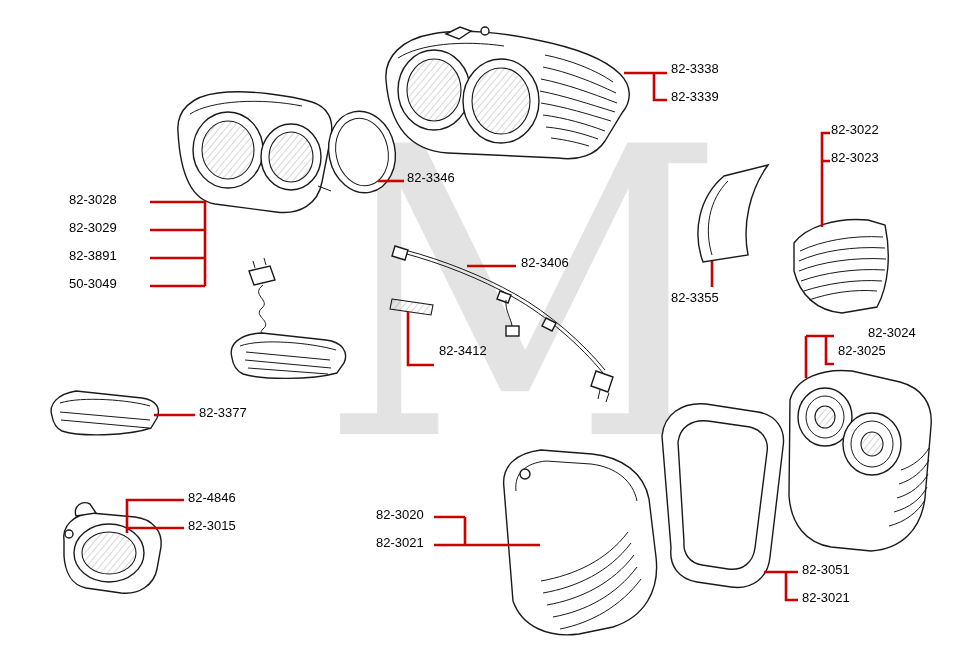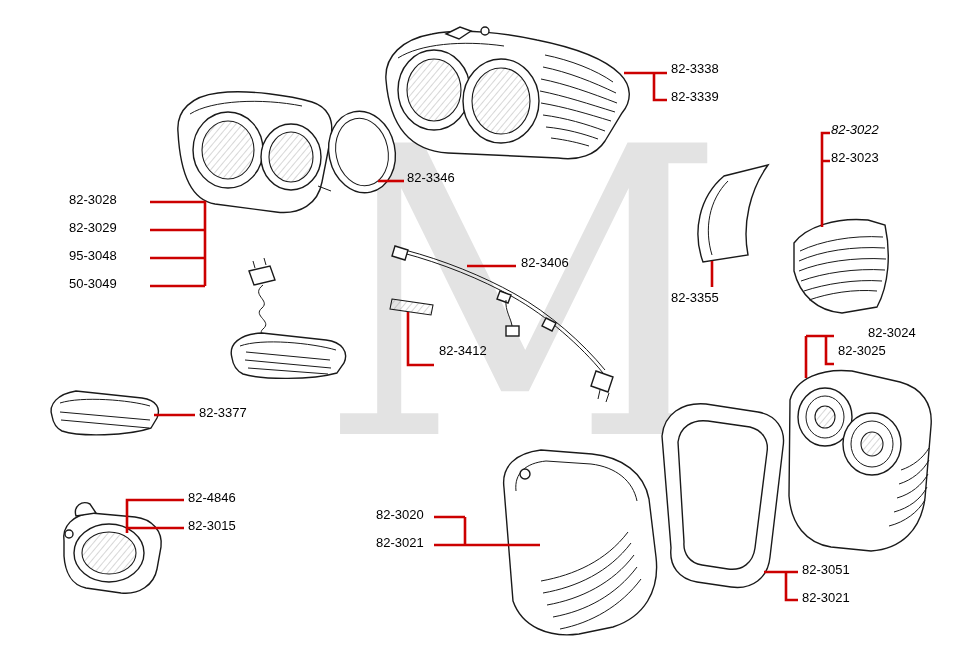--- a/index.html
+++ b/index.html
@@ -37,21 +37,21 @@
   }
   .part { fill: #ffffff; stroke: #1a1a1a; stroke-width: 1.4; }
   .thin { fill: none; stroke: #1a1a1a; stroke-width: 1; }
   .hatchfill { fill: url(#hz); stroke: #1a1a1a; stroke-width: 1.1; }
   .leaders path { fill: none; stroke: #cc0000; stroke-width: 2.6; }
 
   
   .lbl-0  { left: 671px; top: 61px; }
   .lbl-1  { left: 671px; top: 89px; }
   .lbl-2  { left: 407px; top: 170px; }
-  .lbl-3  { left: 831px; top: 122px; font-style: italic; }
+  .lbl-3  { left: 831px; top: 122px; }
   .lbl-4  { left: 831px; top: 150px; }
   .lbl-5  { left: 69px;  top: 192px; }
   .lbl-6  { left: 69px;  top: 220px; text-align: right; }
   .lbl-7  { left: 69px;  top: 248px; }
   .lbl-8  { left: 69px;  top: 276px; }
   .lbl-9  { left: 521px; top: 255px; }
   .lbl-10 { left: 671px; top: 290px; }
   .lbl-11 { left: 439px; top: 343px; }
   .lbl-12 { left: 868px; top: 325px; }
   .lbl-13 { left: 838px; top: 343px; }
@@ -195,21 +195,21 @@
     </g>
   </svg>
 
   <div class="label lbl-0">82-3338</div>
   <div class="label lbl-1">82-3339</div>
   <div class="label lbl-2">82-3346</div>
   <div class="label lbl-3">82-3022</div>
   <div class="label lbl-4">82-3023</div>
   <div class="label lbl-5">82-3028</div>
   <div class="label lbl-6">82-3029</div>
-  <div class="label lbl-7">95-3048</div>
+  <div class="label lbl-7">82-3891</div>
   <div class="label lbl-8">50-3049</div>
   <div class="label lbl-9">82-3406</div>
   <div class="label lbl-10">82-3355</div>
   <div class="label lbl-11">82-3412</div>
   <div class="label lbl-12">82-3024</div>
   <div class="label lbl-13">82-3025</div>
   <div class="label lbl-14">82-3377</div>
   <div class="label lbl-15">82-4846</div>
   <div class="label lbl-16">82-3015</div>
   <div class="label lbl-17">82-3020</div>

